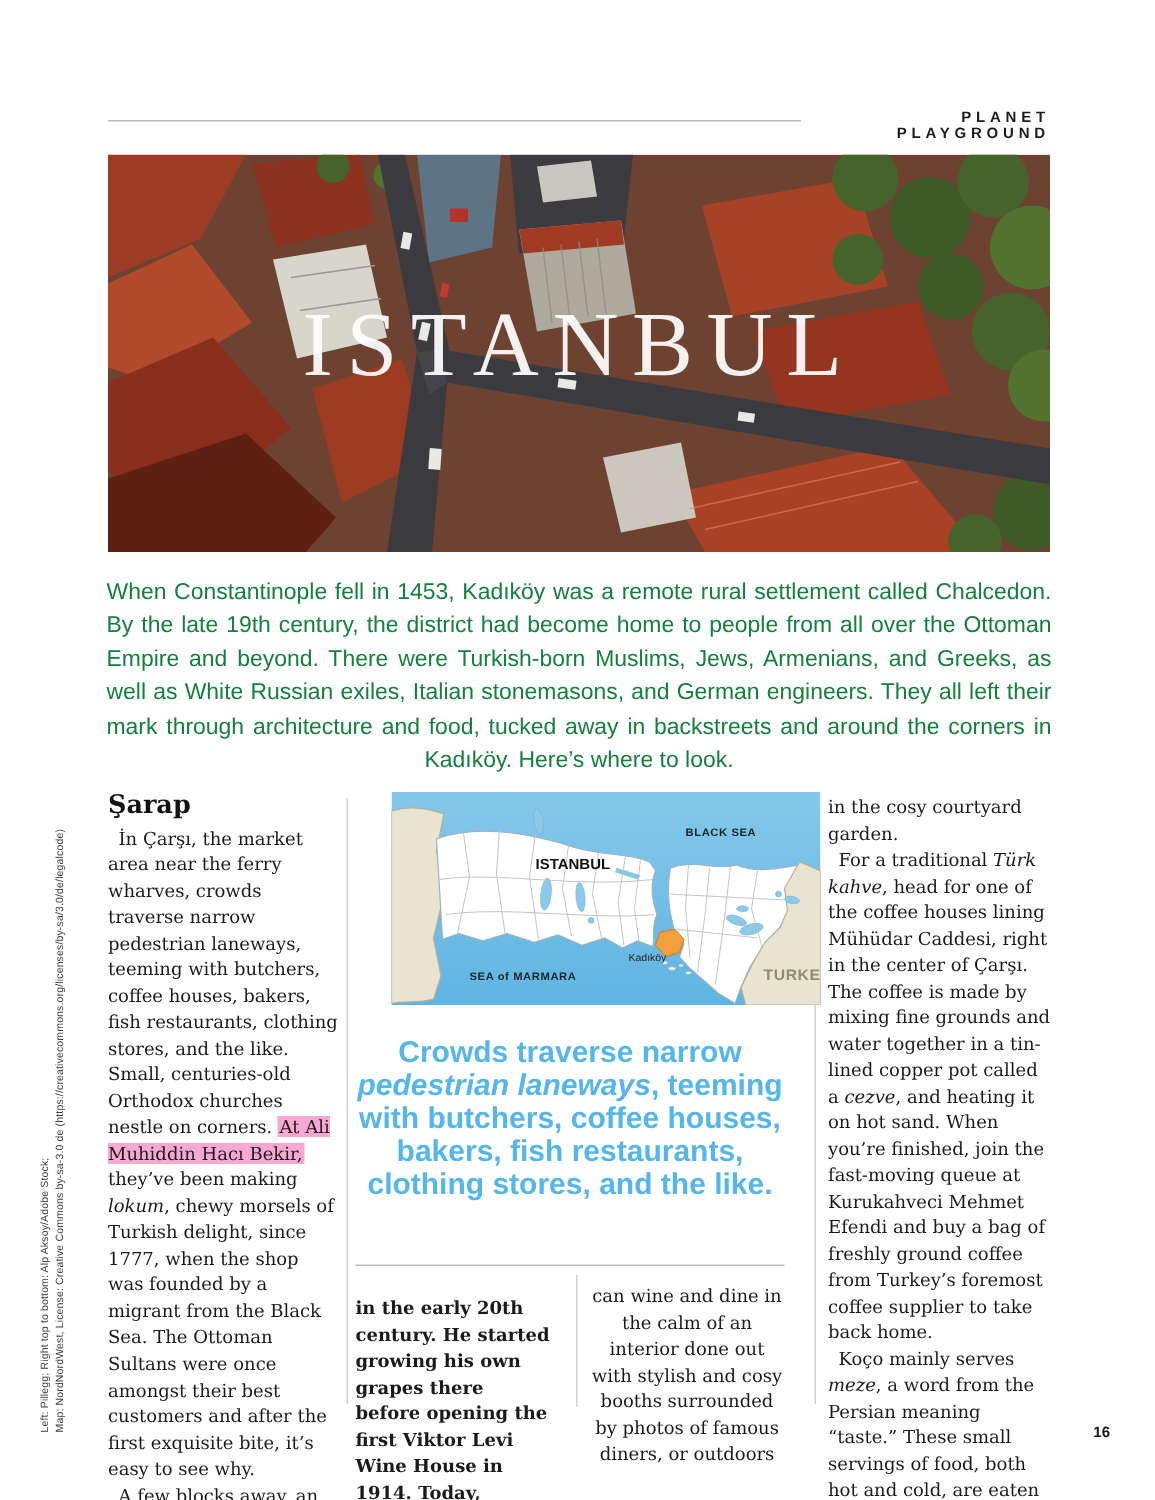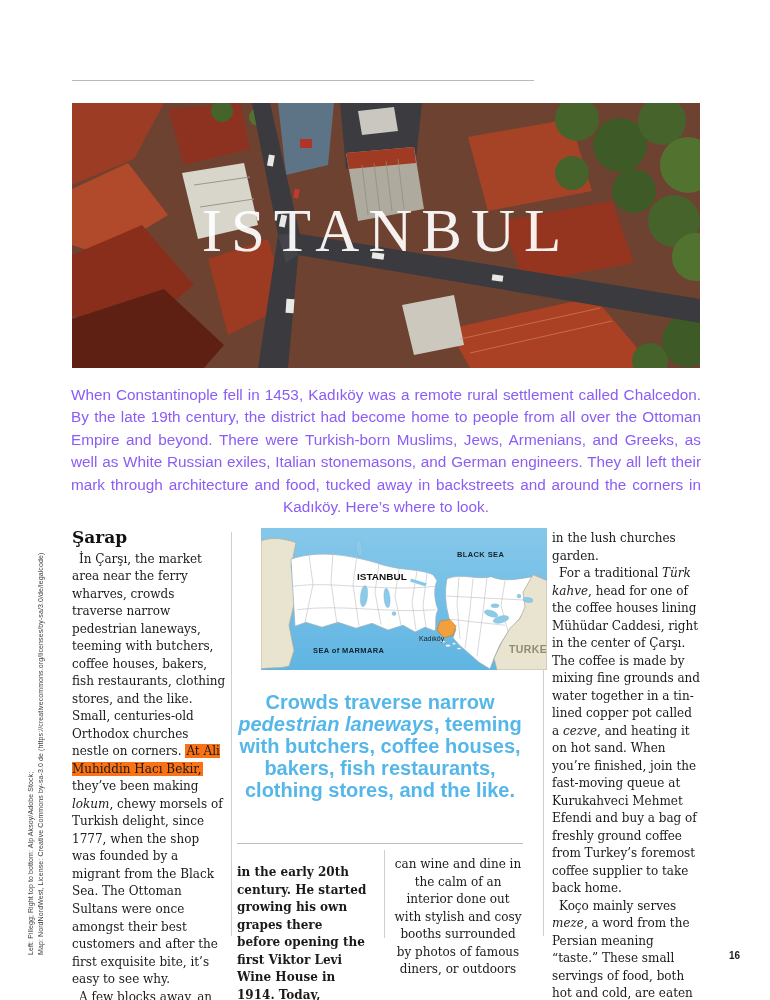--- a/index.html
+++ b/index.html
@@ -13,34 +13,34 @@
 
   
   .hero{position:absolute;left:72px;top:103px;width:628px;height:265px;overflow:hidden;}
   .hero svg{display:block;width:100%;height:100%;}
   .hero-title{position:absolute;left:0;top:97px;width:100%;text-align:center;
         font-family:"Liberation Serif",serif;font-size:61px;font-weight:400;
         letter-spacing:9px;color:rgba(255,255,255,.93);line-height:1;}
 
   
   .intro{position:absolute;left:71px;top:384px;width:630px;margin:0;
-        font-size:15.3px;line-height:1.47;color:#8b5cf6;
+        font-size:15.3px;line-height:1.47;color:#15803d;
         text-align:justify;text-align-last:center;}
 
   
   .body-col{position:absolute;font-family:"DejaVu Serif",serif;font-size:12px;
         line-height:1.46;color:#1a1a1a;}
   .body-col p{margin:0;}
   .body-col p.indent{text-indent:7px;}
   .col-left{left:72px;top:528px;width:154px;}
   .col-left h2{margin:0 0 4px 0;font-size:17px;line-height:1.1;font-weight:bold;color:#111;}
   .col-right{left:552px;top:530px;width:148px;}
   .mid-col-a{left:237px;top:864px;width:131px;font-weight:bold;}
   .mid-col-b{left:393px;top:856px;width:130px;text-align:center;}
-  mark{background:#f97316;color:inherit;padding:0 1px;}
+  mark{background:#f9a8d4;color:inherit;padding:0 1px;}
 
   
   .vrule{position:absolute;width:1px;background:#cfcfcf;}
   .v1{left:231px;top:532px;height:404px;}
   .v2{left:543px;top:532px;height:404px;}
   .v3{left:384px;top:850px;height:88px;}
   .mid-hrule{position:absolute;left:237px;top:843px;width:286px;height:1px;background:#bdbdbd;}
 
   
   .map{position:absolute;left:237px;top:528px;width:286px;height:142px;padding-left:24px;}
@@ -63,20 +63,21 @@
 
   .page-number{position:absolute;left:720px;top:950px;width:20px;text-align:right;
         font-size:10px;font-weight:bold;color:#1a1a1a;}
 </style>
 </head>
 <body>
 
 <div class="page">
 
   <div class="header-rule"></div>
+  <div class="section-label">PLANET PLAYGROUND</div>
 
   <figure class="hero" style="margin:0">
     <svg viewBox="0 0 628 265" preserveAspectRatio="none">
       <rect width="628" height="265" fill="#6e4231"></rect>
 
       <polygon points="0,0 92,0 62,56 0,82" fill="#9c3c24"></polygon>
       <polygon points="96,6 168,0 178,46 112,62" fill="#8d3120"></polygon>
       <polygon points="0,86 56,60 96,112 30,152 0,142" fill="#b14a2b"></polygon>
       <polygon points="110,70 172,60 186,122 126,136" fill="#d8d5cb"></polygon>
       <line x1="122" y1="82" x2="178" y2="74" stroke="#9a978e" stroke-width="1"></line>
@@ -221,21 +222,21 @@
   <p class="quote"><span>Crowds traverse narrow </span><i>pedestrian laneways</i><span>, teeming with butchers, coffee houses, bakers, fish restaurants, clothing stores, and the like.</span></p>
 
   <div class="body-col mid-col-a">
     <p>in the early 20th century. He started growing his own grapes there before opening the first Viktor Levi Wine House in 1914. Today, guests</p>
   </div>
   <div class="body-col mid-col-b">
     <p>can wine and dine in the calm of an interior done out with stylish and cosy booths surrounded by photos of famous diners, or outdoors</p>
   </div>
 
   <div class="body-col col-right">
-    <p>in the lush churches garden.</p>
+    <p>in the cosy courtyard garden.</p>
     <p class="indent"><span>For a traditional </span><i>Türk kahve</i><span>, head for one of the coffee houses lining Mühüdar Caddesi, right in the center of Çarşı. The coffee is made by mixing fine grounds and water together in a tin-lined copper pot called a </span><i>cezve</i><span>, and heating it on hot sand. When you’re finished, join the fast-moving queue at Kurukahveci Mehmet Efendi and buy a bag of freshly ground coffee from Turkey’s foremost coffee supplier to take back home.</span></p>
     <p class="indent"><span>Koço mainly serves </span><i>meze</i><span>, a word from the Persian meaning “taste.” These small servings of food, both hot and cold, are eaten in place of a full meal. Familiar tastes include white cheese or smoked eggplant. Less well-known are braised samphire or spicy red-pepper paste. Meze are always accompanied by rakı, Turkey’s aniseed-flavored national drink.</span></p>
   </div>
 
   <div class="credits">
     <div>Left: Pillegg; Right top to bottom: Alp Aksoy/Adobe Stock;</div>
     <div>Map: NordNordWest, License: Creative Commons by-sa-3.0 de (https://creativecommons.org/licenses/by-sa/3.0/de/legalcode)</div>
   </div>
 
   <div class="page-number">16</div>

